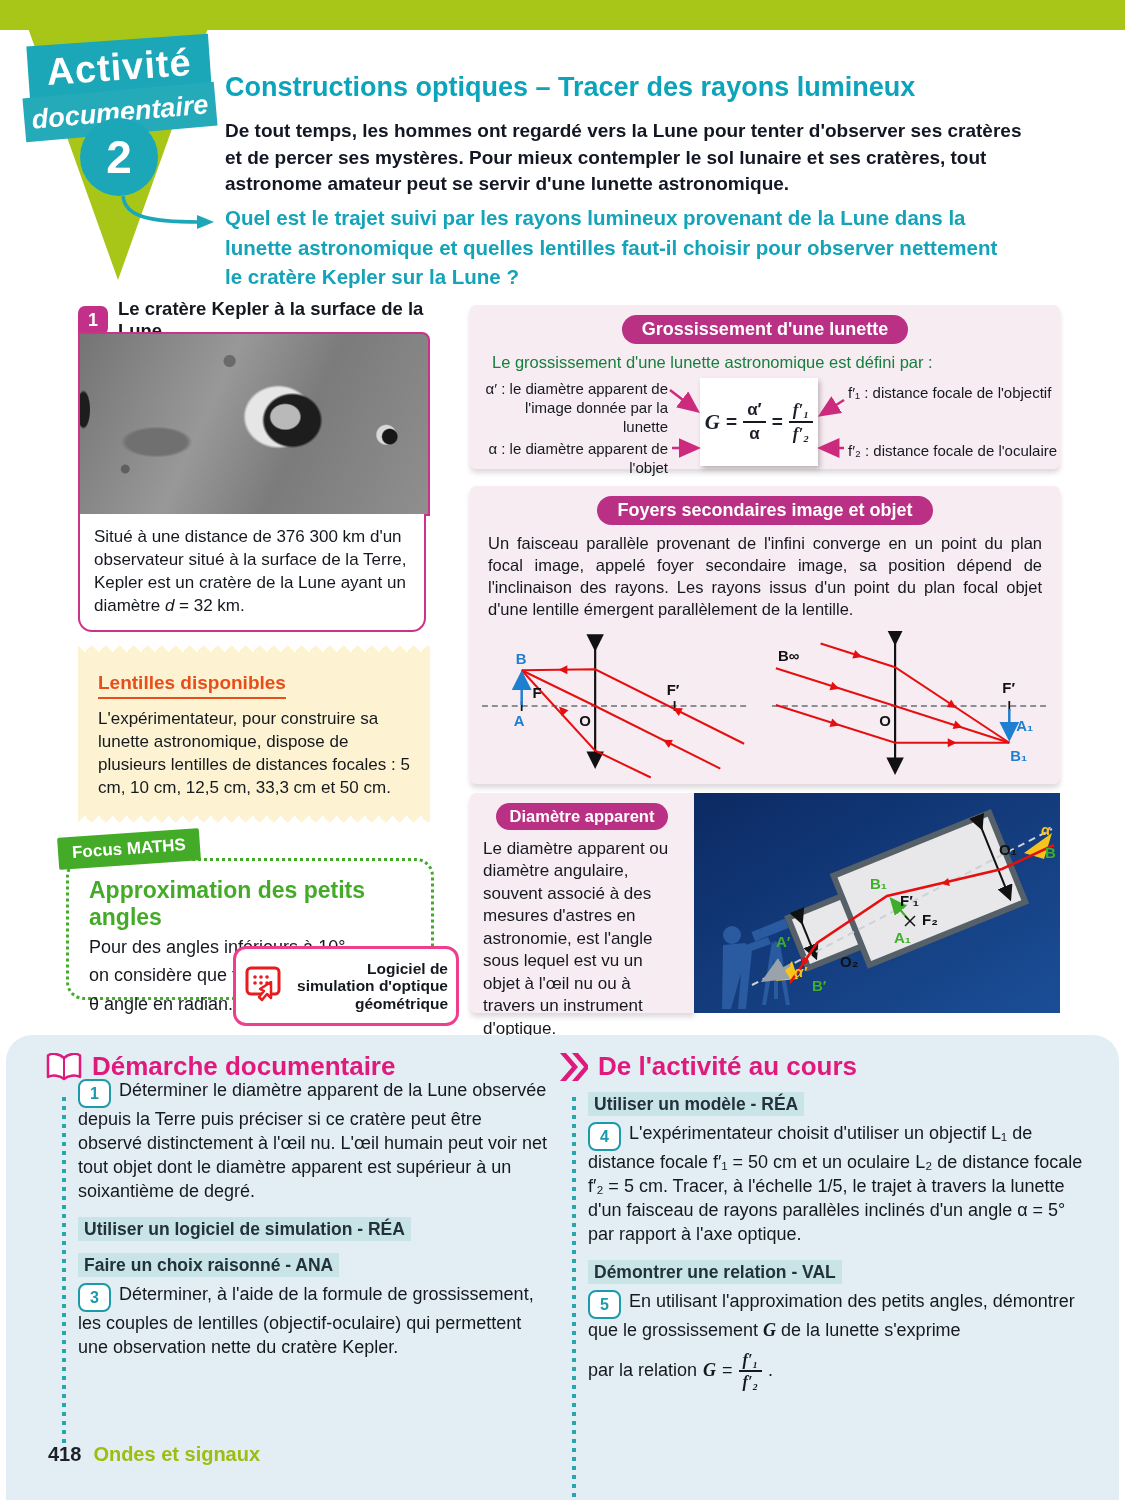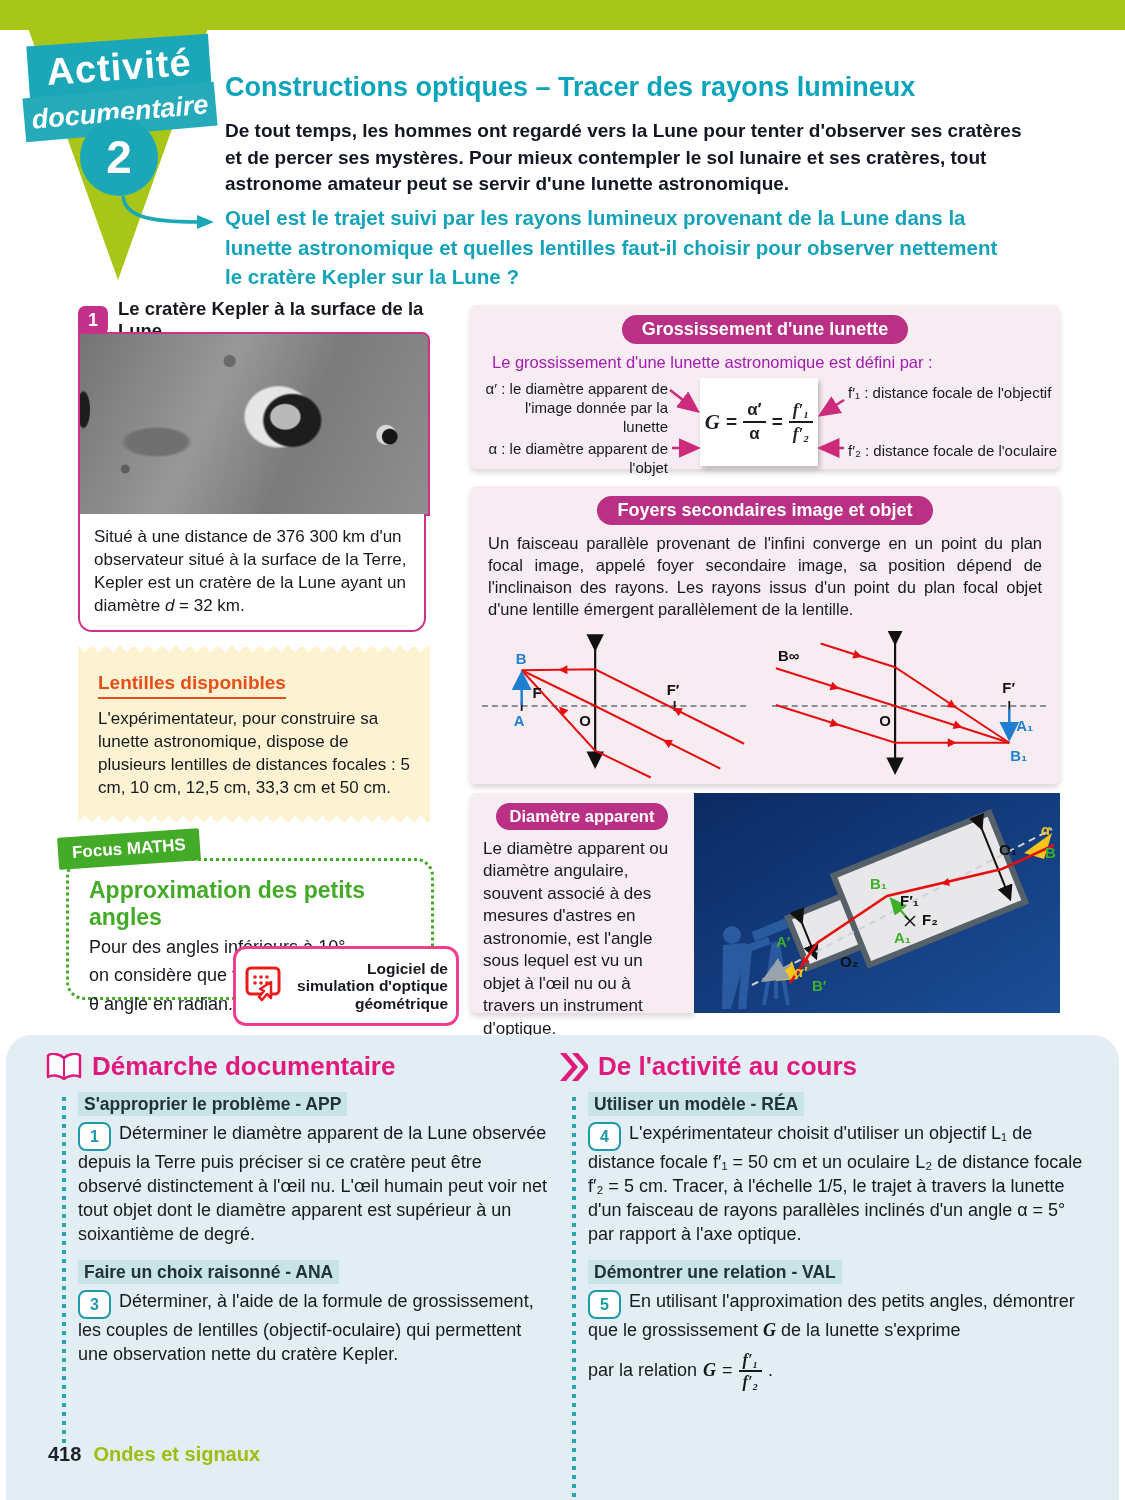--- a/index.html
+++ b/index.html
@@ -67,21 +67,21 @@
   .softbox{left:233px;top:946px;width:204px;height:66px;background:#fff;border:3px solid #ef3e8e;
            border-radius:13px;display:flex;align-items:center;gap:7px;padding:4px 8px;box-sizing:content-box;z-index:4;}
   .softbox .txt{font-size:15.5px;font-weight:800;color:#15191f;line-height:1.12;text-align:right;flex:1;}
 
   
   .pinkbox{background:#f8ecf3;border-radius:6px;box-shadow:0 4px 5px rgba(110,80,100,.22);}
   .pill{display:block;width:max-content;margin:10px auto 0;background:#b93084;color:#fff;
         font-weight:800;border-radius:16px;}
   .pill-lg{font-size:18px;padding:4px 20px;}
   .pill-sm{font-size:16.5px;padding:4px 14px;}
-  .pinkintro{margin:9px 0 0 22px;font-size:16.5px;color:#a21caf;}
+  .pinkintro{margin:9px 0 0 22px;font-size:16.5px;color:#15803d;}
   .pbody{margin:8px 18px 0;font-size:16.5px;color:#15191f;line-height:1.33;text-align:justify;}
   .pbody-sm{margin:8px 13px 0;font-size:17px;line-height:1.32;color:#15191f;}
 
   
   .frow{position:relative;height:96px;margin-top:4px;}
   .lab{position:absolute;font-size:15px;color:#15191f;line-height:1.25;}
   .lab-r{text-align:right;}
   .fcard{position:absolute;left:230px;top:2px;width:118px;height:88px;background:#fff;
          box-shadow:2px 3px 5px rgba(0,0,0,.25);display:flex;align-items:center;justify-content:center;gap:6px;}
   .fG{font-size:21px;font-weight:800;font-style:italic;font-family:"Liberation Serif",serif;}
@@ -333,22 +333,22 @@
 
     <div class="bhead" style="left:40px;top:16px;">
       <svg width="36" height="28" viewBox="0 0 36 28">
         <path d="M18 5 C13 0 5 0 2 2.5 V24 C7 21.5 14 22.5 18 26 C22 22.5 29 21.5 34 24 V2.5 C31 0 23 0 18 5 Z" fill="#fff" stroke="#e0197d" stroke-width="2.5" stroke-linejoin="round"></path>
         <line x1="18" y1="6" x2="18" y2="25" stroke="#e0197d" stroke-width="2"></line>
       </svg>
       <span>Démarche documentaire</span>
     </div>
     <div class="dotline" style="left:56px;top:62px;height:348px;"></div>
     <div class="bcol" style="left:72px;top:44px;width:472px;">
-      <p class="subhead"><em>S'approprier le problème - APP</em></p>
       <p class="q"><span class="qnum">1</span><span>Déterminer le diamètre apparent de la Lune observée depuis la Terre puis préciser si ce cratère peut être observé distinctement à l'œil nu. L'œil humain peut voir net tout objet dont le diamètre apparent est supérieur à un soixantième de degré.</span></p>
+      <p class="subhead"><em>Utiliser un logiciel de simulation - RÉA</em></p>
       <p class="subhead"><em>Faire un choix raisonné - ANA</em></p>
       <p class="q"><span class="qnum">3</span><span>Déterminer, à l'aide de la formule de grossissement, les couples de lentilles (objectif-oculaire) qui permettent une observation nette du cratère Kepler.</span></p>
     </div>
 
     <div class="bhead" style="left:552px;top:16px;">
       <svg width="30" height="28" viewBox="0 0 30 28">
         <polygon points="2,0 14,14 2,28 8,28 20,14 8,0" fill="#e0197d"></polygon>
         <polygon points="14,0 26,14 14,28 20,28 30,16 30,12 20,0" fill="#e0197d"></polygon>
       </svg>
       <span>De l'activité au cours</span>

